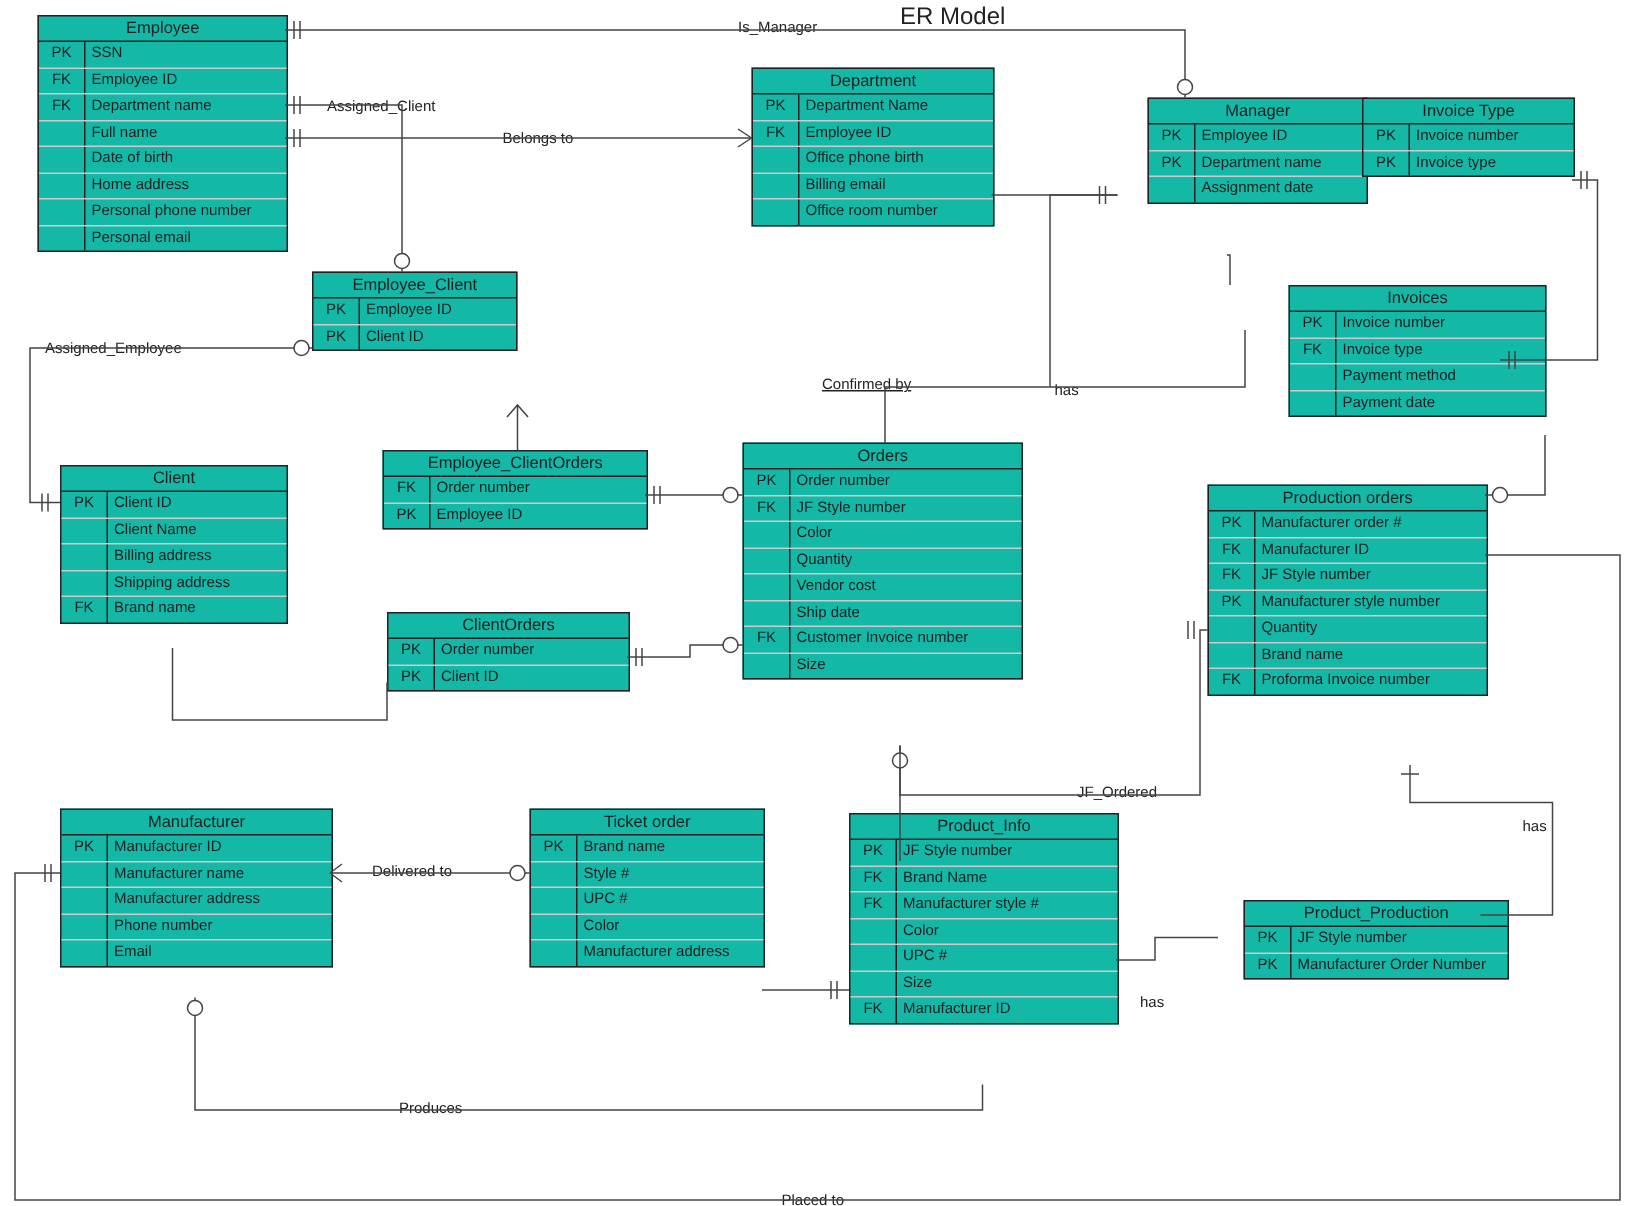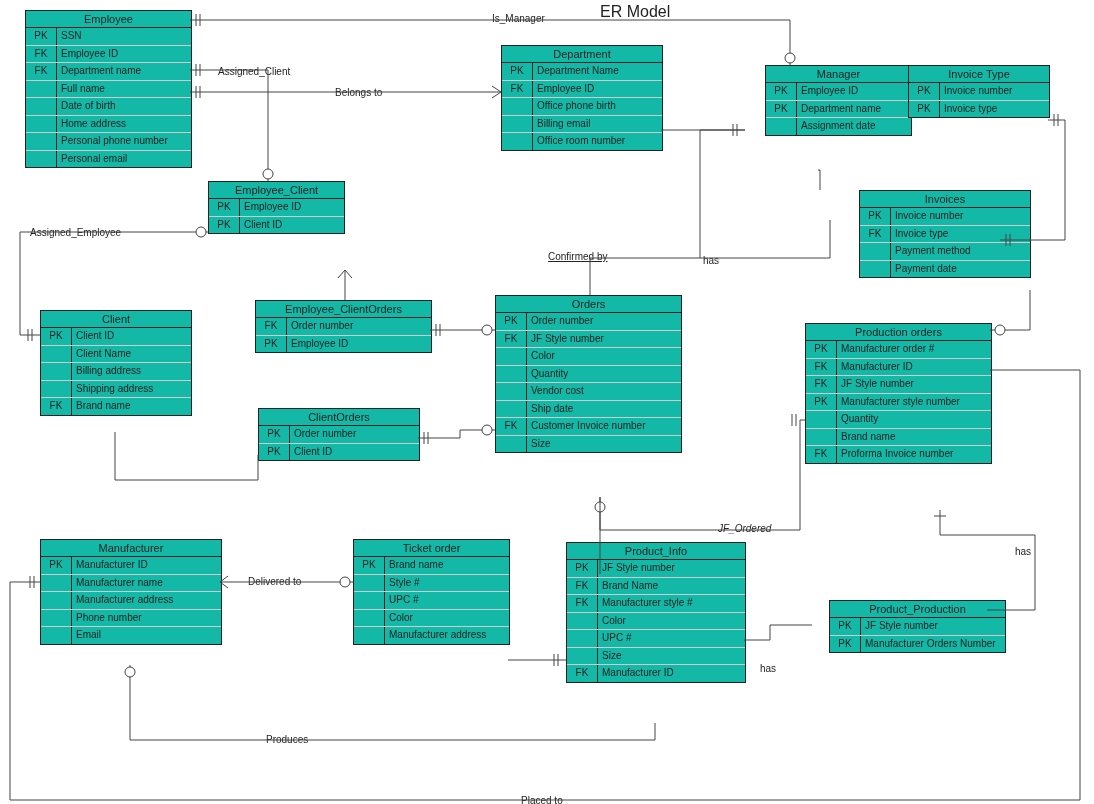--- a/index.html
+++ b/index.html
@@ -21,21 +21,21 @@
 
 <div class="canvas">
   <div class="title" style="left:600px;top:3px;">ER Model</div>
 
   <div class="label" style="left:480px;top:13px;margin-left:12px;">Is_Manager</div>
   <div class="label" style="left:218px;top:66px;">Assigned_Client</div>
   <div class="label" style="left:335px;top:87px;">Belongs to</div>
   <div class="label" style="left:30px;top:227px;">Assigned_Employee</div>
   <div class="label" style="left:548px;top:251px;text-decoration:underline;">Confirmed by</div>
   <div class="label" style="left:703px;top:255px;">has</div>
-  <div class="label" style="left:718px;top:523px;font-style:italic;">JF_Ordered</div>
+  <div class="label" style="left:718px;top:523px;">JF_Ordered</div>
   <div class="label" style="left:248px;top:576px;">Delivered to</div>
   <div class="label" style="left:266px;top:734px;">Produces</div>
   <div class="label" style="left:521px;top:795px;">Placed to</div>
   <div class="label" style="left:1015px;top:546px;">has</div>
   <div class="label" style="left:760px;top:663px;">has</div>
 
   <div class="entity" style="left:25px;top:10px;width:165px;">
     <div class="head">Employee</div>
     <div>
         <div class="row">
@@ -381,21 +381,21 @@
 
   <div class="entity" style="left:812px;top:600px;width:175px;margin-left:17px;">
     <div class="head">Product_Production</div>
     <div>
         <div class="row">
           <div class="kcol">PK</div>
           <div class="ncol">JF Style number</div>
         </div>
         <div class="row">
           <div class="kcol">PK</div>
-          <div class="ncol">Manufacturer Orders Number</div>
+          <div class="ncol">Manufacturer Order Number</div>
         </div>
       </div>
   </div>
 
   <svg class="lines">
 
     <path d="M190 20 L470 20 L540 20 L790 20 L790 65"></path>
     <circle class="cf" cx="790" cy="58" r="5"></circle>
     <line x1="196" y1="14" x2="196" y2="26"></line>
       <line x1="200" y1="14" x2="200" y2="26"></line>

